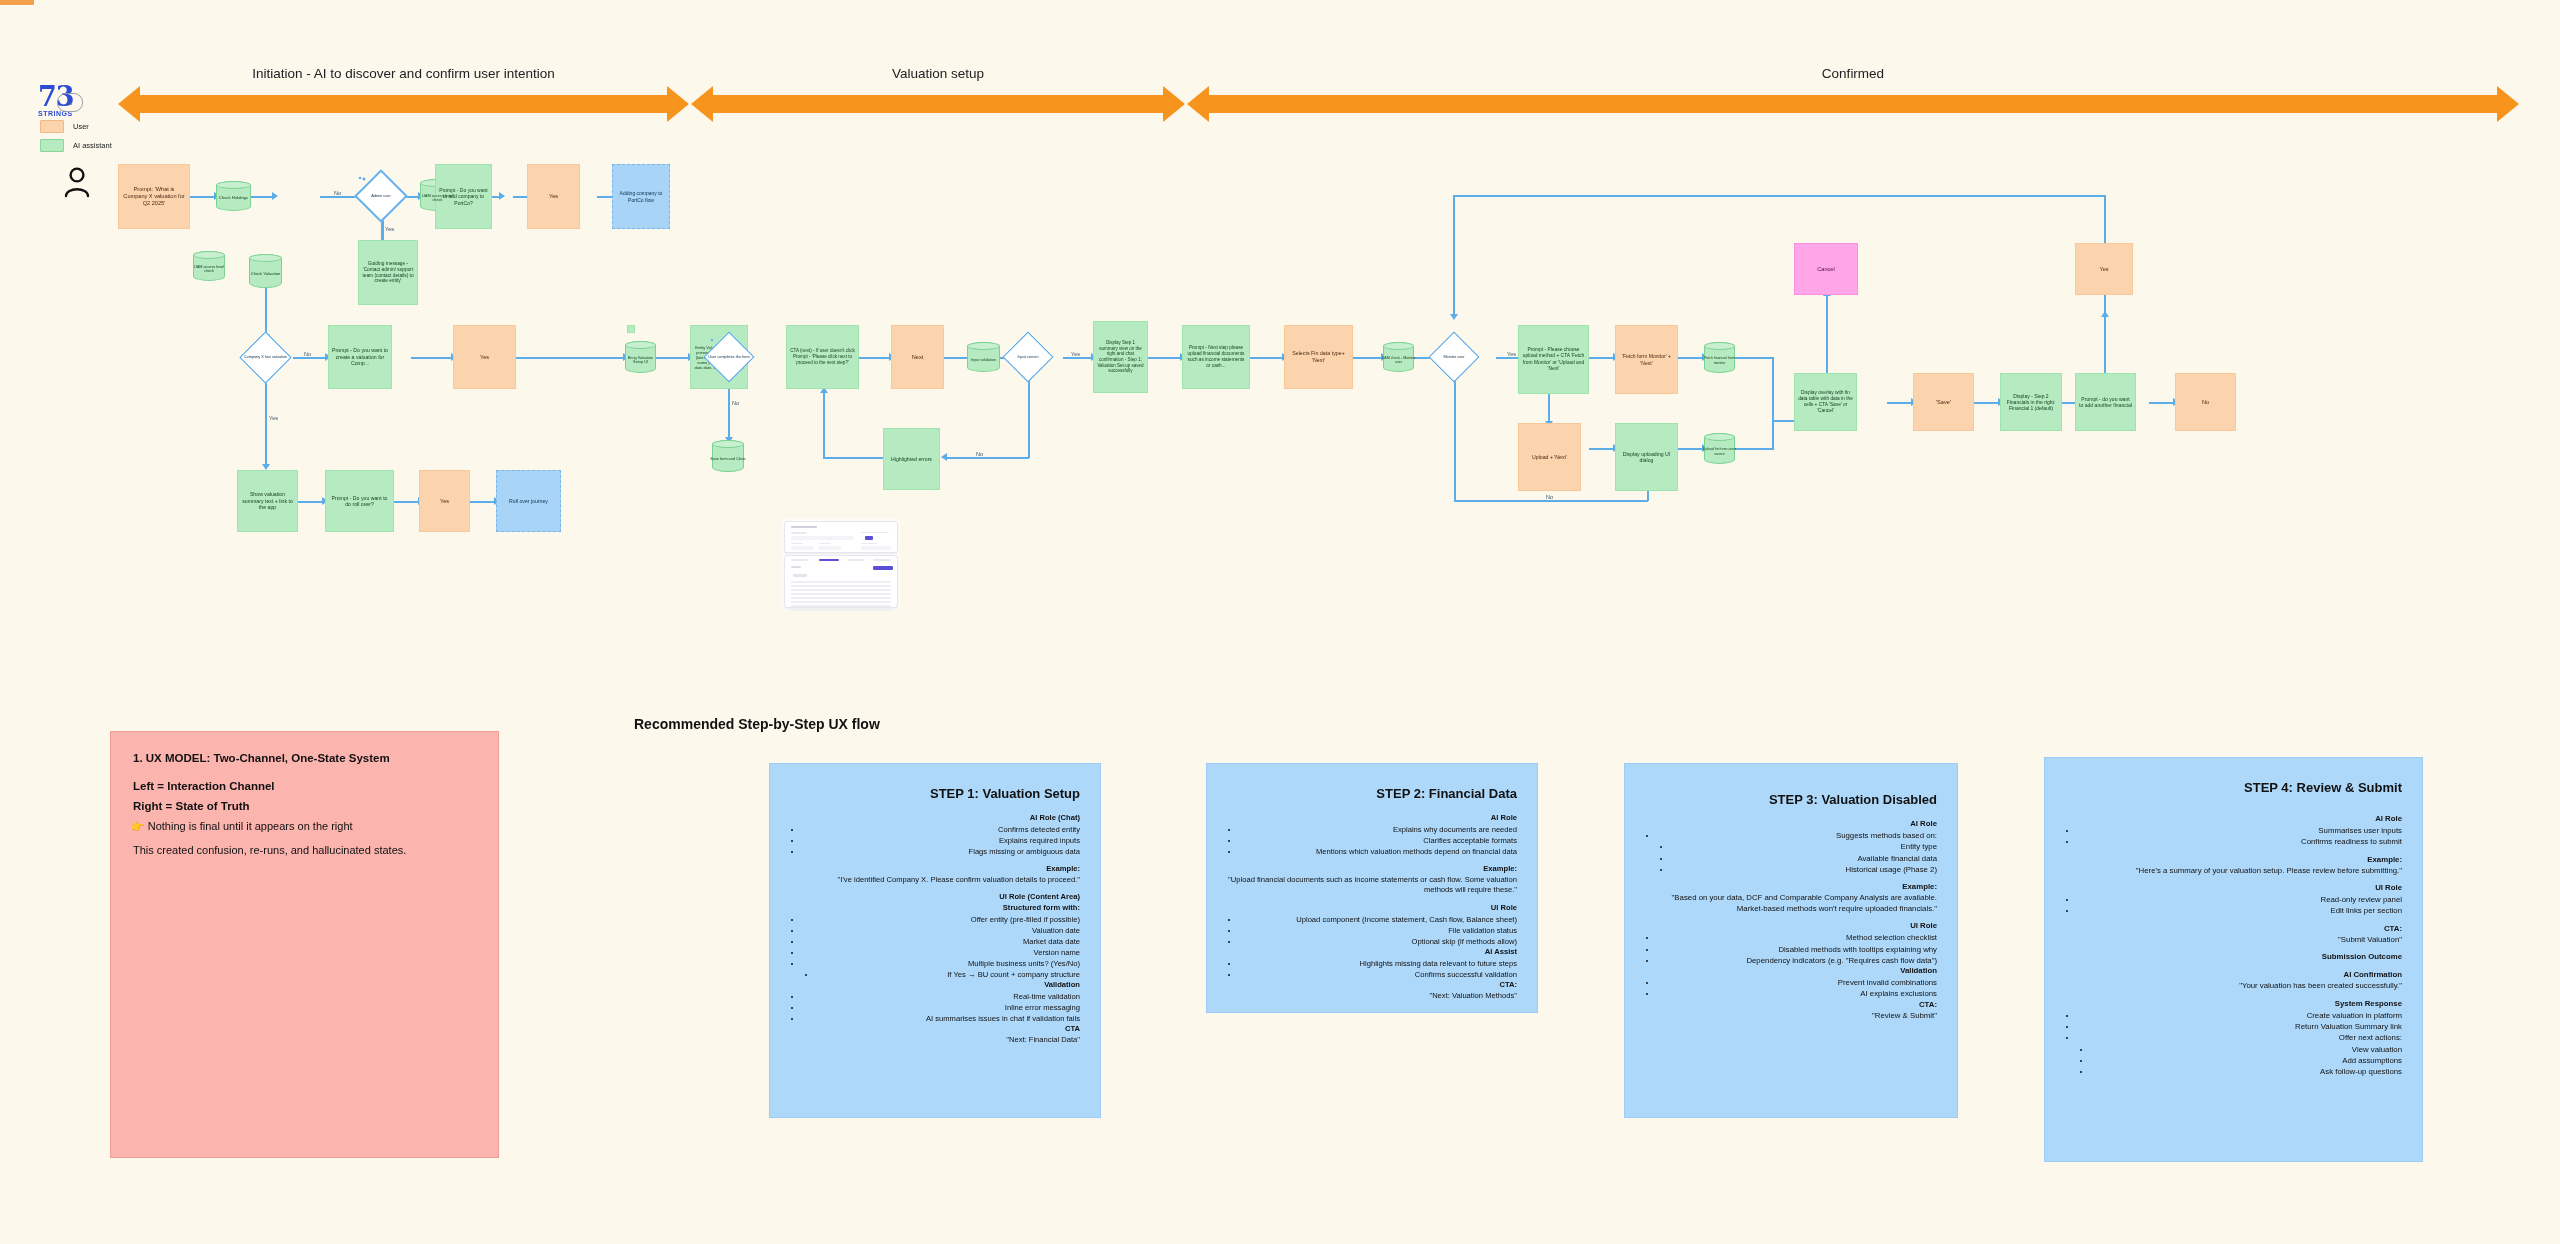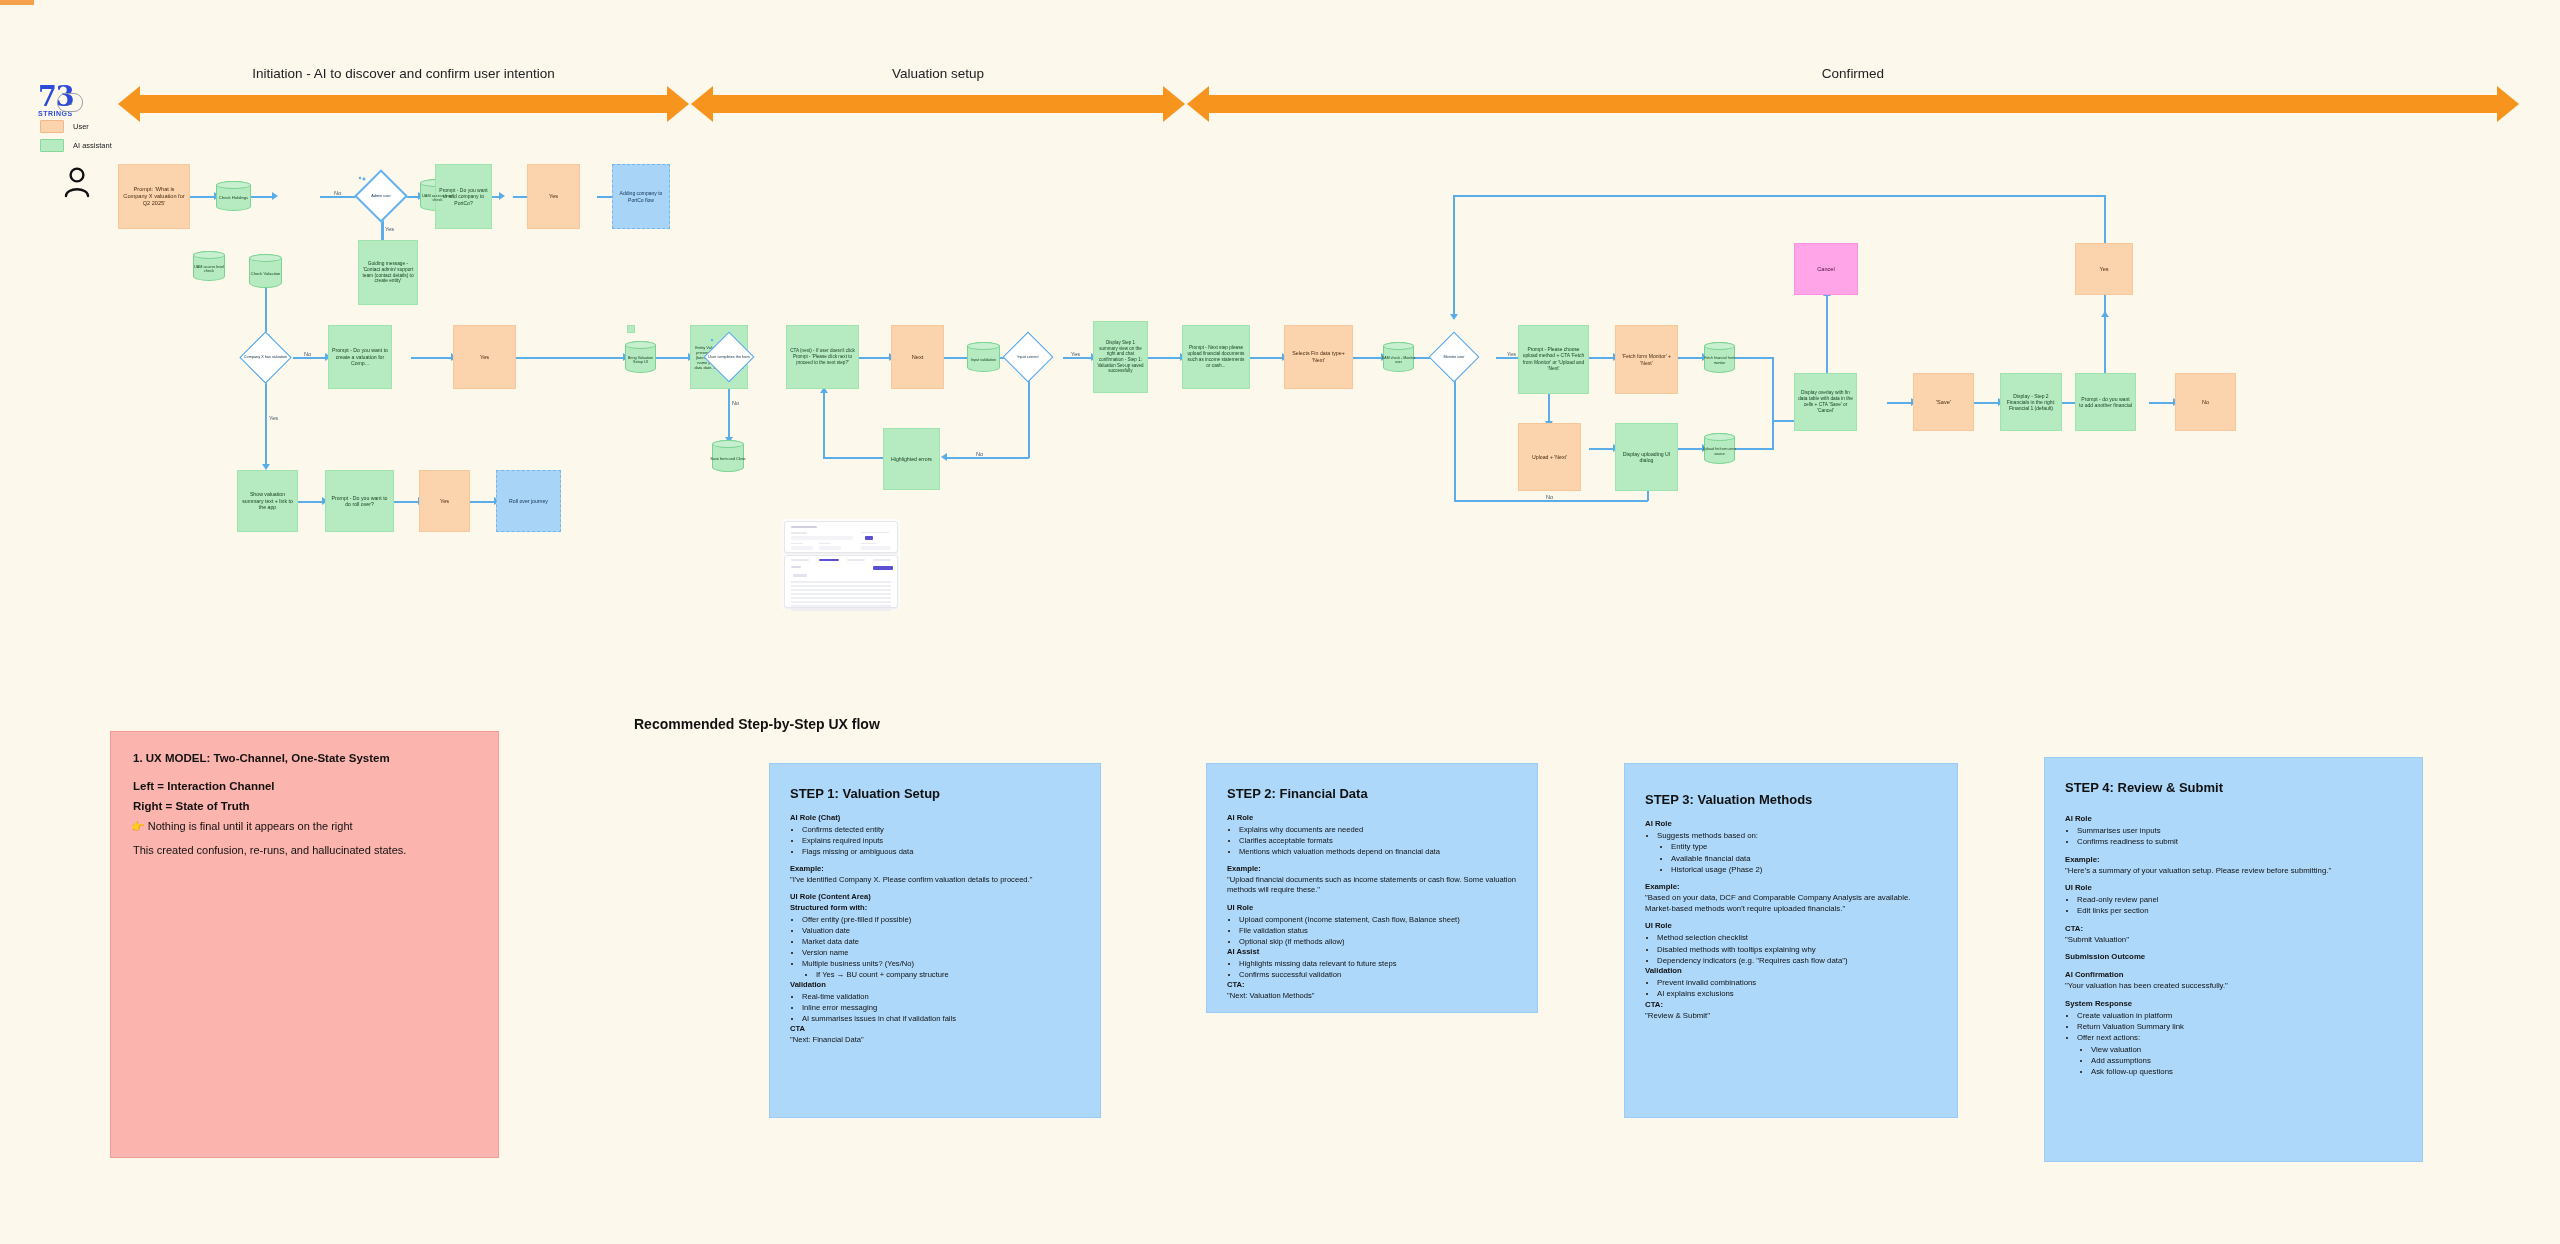--- a/index.html
+++ b/index.html
@@ -61,21 +61,21 @@
   .thumb .c2{top:36px;bottom:2px;}
   .thumb .bar{position:absolute;background:#e9e9f2;border-radius:1px;}
   .thumb .ind{position:absolute;background:#5b4fd6;border-radius:1px;}
   .thumb .row{position:absolute;left:6px;right:6px;height:1.6px;background:#eeeef5;}
 
   
   .sect-title{position:absolute;left:634px;top:716px;font-size:14px;font-weight:bold;color:#111;}
 
   
   .card-ux{position:absolute;left:110px;top:731px;width:389px;height:427px;background:#fcb4ae;border:1px solid #f19c95;box-sizing:border-box;padding:20px 22px;}
-  .card-step{position:absolute;background:#aed8fa;border:1px solid #9ccbf5;box-sizing:border-box;}
+  .card-step{position:absolute;background:#aed8fa;border:1px solid #9ccbf5;box-sizing:border-box;text-align:right;}
   .s1{left:769px;top:763px;width:332px;height:355px;padding:22px 20px;}
   .s2{left:1206px;top:763px;width:332px;height:250px;padding:22px 20px;}
   .s3{left:1624px;top:763px;width:334px;height:355px;padding:28px 20px;}
   .s4{left:2044px;top:757px;width:379px;height:405px;padding:22px 20px;}
   .card-h1{font-size:13px;font-weight:bold;margin:0 0 12px 0;color:#111;}
   .ux-h{font-size:11.5px;font-weight:bold;margin:0 0 8px 0;color:#111;}
   .ux-gap{height:11px;}
   .ux-ul{margin:0 0 0 14px;padding:0;}
   .ux-ul li{font-size:11px;line-height:1.58;color:#111;}
   .ux-p{font-size:11px;color:#111;margin:0;}
@@ -465,21 +465,21 @@
   <div class="sh">AI Assist</div>
   <ul class="sul">
     <li>Highlights missing data relevant to future steps</li>
     <li>Confirms successful validation</li>
   </ul>
   <div class="sh">CTA:</div>
   <div class="sp">"Next: Valuation Methods"</div>
 </div>
 
 <div class="card-step s3">
-  <div class="card-h1">STEP 3: Valuation Methods</div>
+  <div class="card-h1">STEP 3: Valuation Disabled</div>
   <div class="sh">AI Role</div>
   <ul class="sul">
     <li>Suggests methods based on:</li>
   </ul>
   <ul class="sul2" style="margin-left:26px;">
     <li>Entity type</li>
     <li>Available financial data</li>
     <li>Historical usage (Phase 2)</li>
   </ul>
   <div class="gap4"></div>

